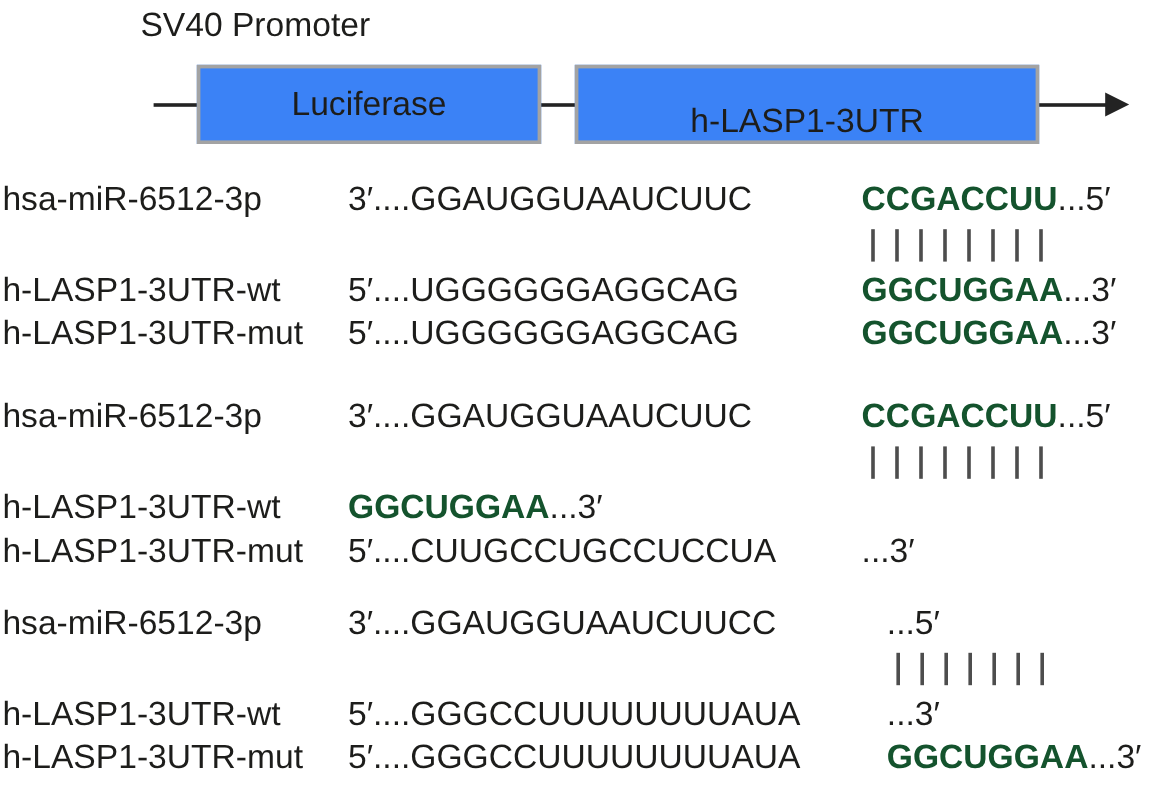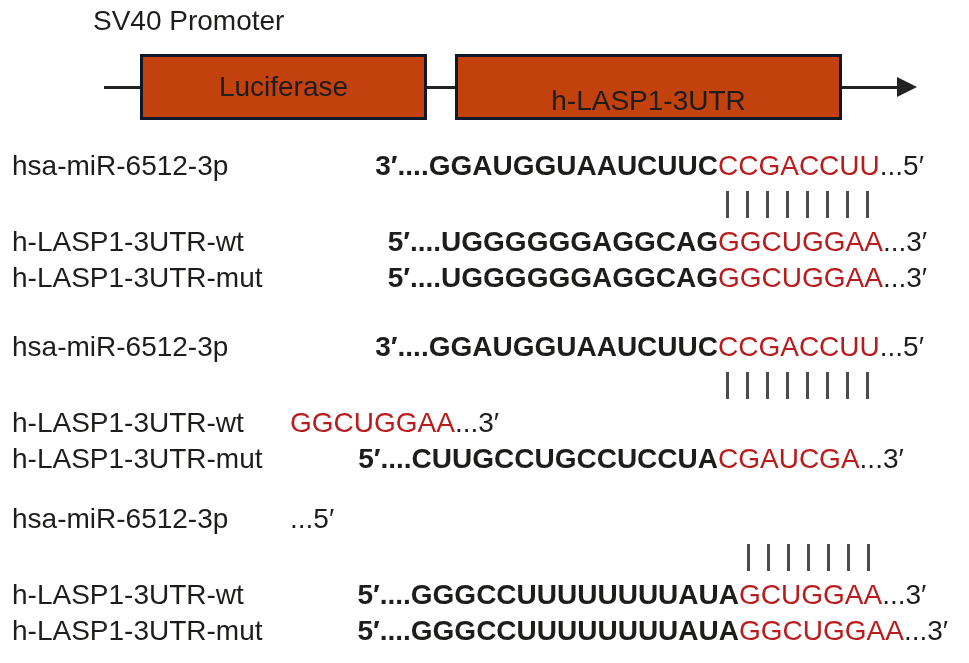--- a/index.html
+++ b/index.html
@@ -2,41 +2,41 @@
 <html><head>
 <meta charset="utf-8">
 <style>
   html,body{margin:0;padding:0;}
   body{
     width:969px;height:663px;background:#ffffff;
     font-family:"Liberation Sans","DejaVu Sans",sans-serif;
     color:#1d1d1b;overflow:hidden;
   }
   
-  .construct{position:relative;height:135px;}
+  .construct{position:relative;height:135px;margin-left:24px;}
   .toplabel{position:absolute;top:4px;font-size:28px;line-height:34px;}
   .label-promoter{left:93px;}
   .label-polya{left:706px;}
   .backbone{position:absolute;top:86px;left:104px;width:795px;height:3px;background:#232323;}
   .arrowhead{position:absolute;top:77px;left:897px;width:0;height:0;
     border-top:10px solid transparent;border-bottom:10px solid transparent;
     border-left:20px solid #232323;}
-  .cbox{position:absolute;top:54px;height:60px;background:#c2410c;border:3px solid #0f172a;
+  .cbox{position:absolute;top:54px;height:60px;background:#3b82f6;border:3px solid #a3a3a3;
     display:flex;align-items:center;justify-content:center;font-size:28px;}
   .box-luc{left:140px;width:281px;}
   .box-utr{left:455px;width:381px;align-items:flex-end;}
   
   .block{margin-top:33px;}
   .block.b1{margin-top:13px;}
   .block.b3{margin-top:24px;}
   .seqrow{display:flex;height:36px;line-height:36px;font-size:28px;white-space:pre;}
-  .rowlabel{width:290px;padding-left:12px;box-sizing:border-box;flex:0 0 auto;}
-  .prefix{width:428px;flex:0 0 auto;text-align:right;font-weight:bold;}
+  .rowlabel{width:290px;padding-left:2px;box-sizing:border-box;flex:0 0 auto;}
+  .prefix{width:428px;flex:0 0 auto;}
   .b3 .prefix{width:449px;}
-  .core{color:#b91c1c;}
+  .core{color:#14532d;font-weight:bold;}
   .suffix{color:#1d1d1b;}
   .barsrow{height:40px;align-items:center;}
   .bars{margin-left:8px;display:flex;align-items:center;gap:17px;height:100%;}
   .bars i{display:block;width:3px;height:27px;background:#4d4d4d;}
 </style>
 </head>
 <body>
 
 <div class="construct">
   <div class="toplabel label-promoter">SV40 Promoter</div>
@@ -89,39 +89,38 @@
     <div class="bars"><i></i><i></i><i></i><i></i><i></i><i></i><i></i><i></i></div>
   </div>
   <div class="seqrow">
     <div class="rowlabel">h-LASP1-3UTR-wt</div>
     <span class="core">GGCUGGAA</span>
     <span class="suffix">...3′</span>
   </div>
   <div class="seqrow">
     <div class="rowlabel">h-LASP1-3UTR-mut</div>
     <div class="prefix">5′....CUUGCCUGCCUCCUA</div>
-    <span class="core">CGAUCGA</span>
     <span class="suffix">...3′</span>
   </div>
 </div>
 
 <div class="block b3">
   <div class="seqrow">
     <div class="rowlabel">hsa-miR-6512-3p</div>
+    <div class="prefix">3′....GGAUGGUAAUCUUCC</div>
     <span class="suffix">...5′</span>
   </div>
   <div class="seqrow barsrow">
     <div class="rowlabel"></div>
     <div class="prefix"></div>
     <div class="bars"><i></i><i></i><i></i><i></i><i></i><i></i><i></i></div>
   </div>
   <div class="seqrow">
     <div class="rowlabel">h-LASP1-3UTR-wt</div>
     <div class="prefix">5′....GGGCCUUUUUUUUAUA</div>
-    <span class="core">GCUGGAA</span>
     <span class="suffix">...3′</span>
   </div>
   <div class="seqrow">
     <div class="rowlabel">h-LASP1-3UTR-mut</div>
     <div class="prefix">5′....GGGCCUUUUUUUUAUA</div>
     <span class="core">GGCUGGAA</span>
     <span class="suffix">...3′</span>
   </div>
 </div>
 

